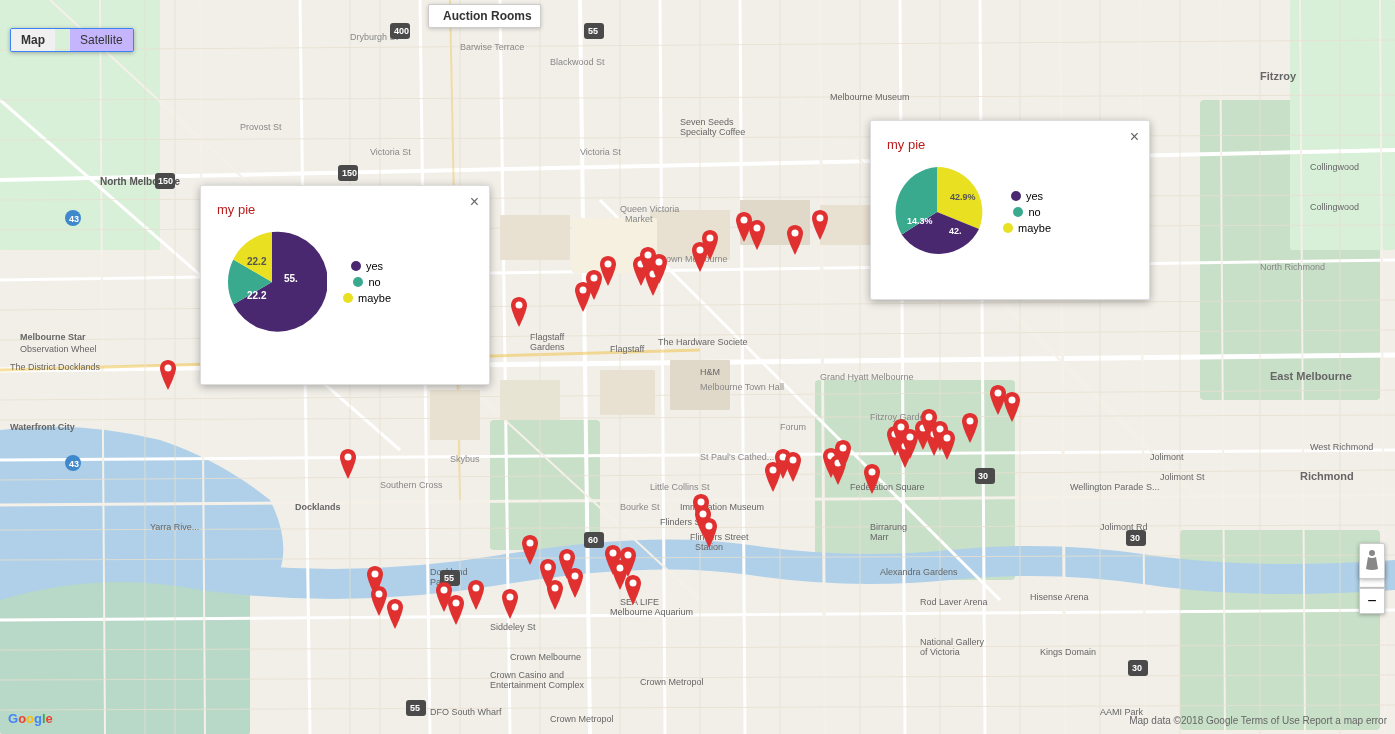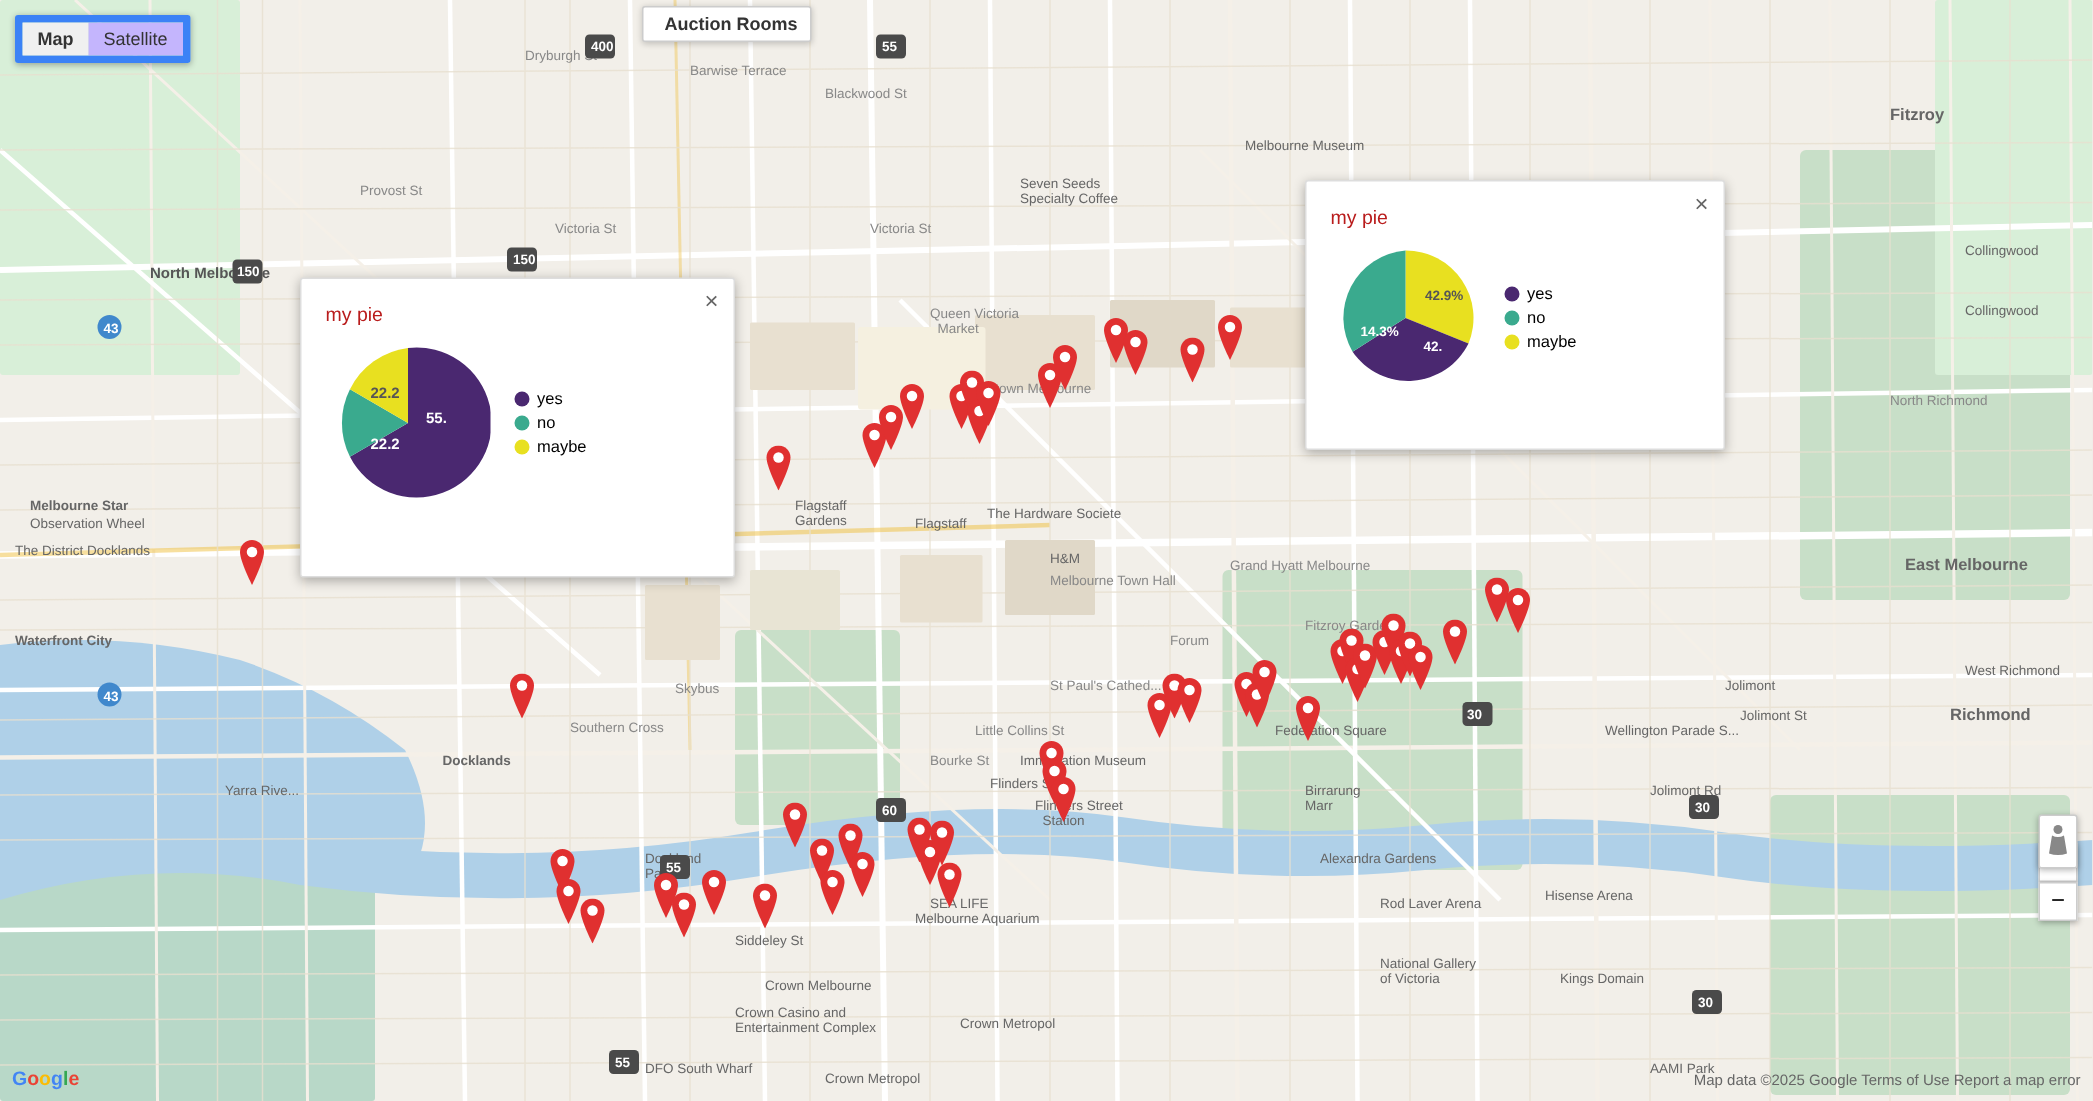--- a/index.html
+++ b/index.html
@@ -18,28 +18,29 @@
       width: 100%;
       height: 100%;
       position: absolute;
       top: 0; left: 0;
       background-color: #f2efe9;
     }
 
     
     .map-type-controls {
       position: absolute;
-      top: 10px;
+      top: 28px;
       left: 10px;
       display: flex;
-      border: 5px solid #3b82f6;
+      border: 1px solid #3b82f6;
       border-radius: 2px;
       overflow: hidden;
       z-index: 100;
       box-shadow: 0 1px 4px rgba(0,0,0,0.3);
+      gap: 15px;
     }
     .map-type-btn {
       padding: 4px 10px;
       font-size: 12px;
       cursor: pointer;
       border: none;
       background: #c4b5fd;
       color: #333;
     }
     .map-type-btn.active {
@@ -132,20 +133,21 @@
     .popup-content {
       display: flex;
       align-items: center;
       gap: 16px;
     }
     .legend {
       display: flex;
       flex-direction: column;
       gap: 4px;
       font-size: 11px;
+      align-items: center;
     }
     .legend-item {
       display: flex;
       align-items: center;
       gap: 5px;
     }
     .legend-dot {
       width: 10px;
       height: 10px;
       border-radius: 50%;
@@ -658,21 +660,21 @@
 
   <div class="zoom-controls">
     <button class="zoom-btn">+</button>
     <button class="zoom-btn">−</button>
   </div>
 
   <div class="google-logo">
     <span style="color:#4285f4; font-weight:bold; font-size:13px;">G</span><span style="color:#ea4335; font-weight:bold; font-size:13px;">o</span><span style="color:#fbbc05; font-weight:bold; font-size:13px;">o</span><span style="color:#4285f4; font-weight:bold; font-size:13px;">g</span><span style="color:#34a853; font-weight:bold; font-size:13px;">l</span><span style="color:#ea4335; font-weight:bold; font-size:13px;">e</span>
   </div>
 
-  <div class="map-attribution">Map data ©2025 Google  Terms of Use  Report a map error</div>
+  <div class="map-attribution">Map data ©2018 Google  Terms of Use  Report a map error</div>
 
   <div style="position:absolute; right:10px; bottom:155px; width:26px; height:36px; z-index:100; display:flex; align-items:center; justify-content:center; background:white; border:1px solid #ccc; border-radius:2px; box-shadow:0 1px 4px rgba(0,0,0,0.3);">
     <svg width="16" height="24" viewBox="0 0 16 24" fill="#888">
       <circle cx="8" cy="4" r="3"></circle>
       <path d="M4 8 Q8 10 12 8 L14 20 Q8 22 2 20 Z"></path>
     </svg>
   </div>
 
 </div>
 

